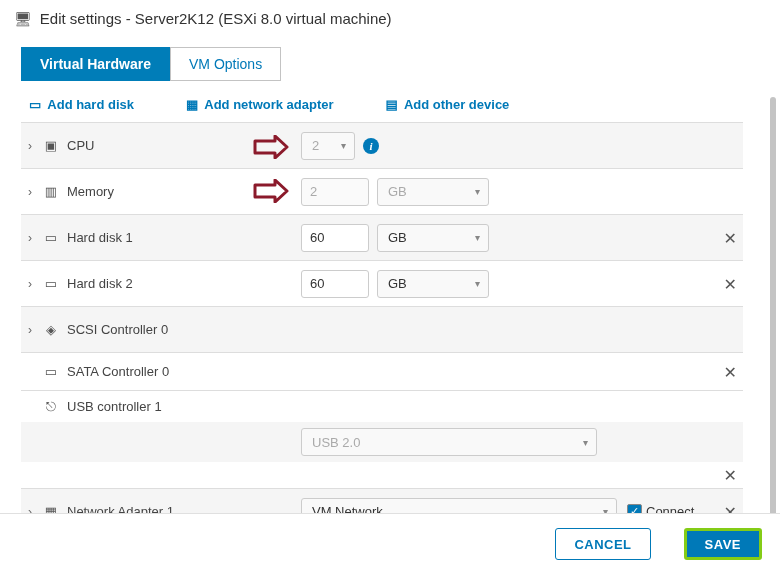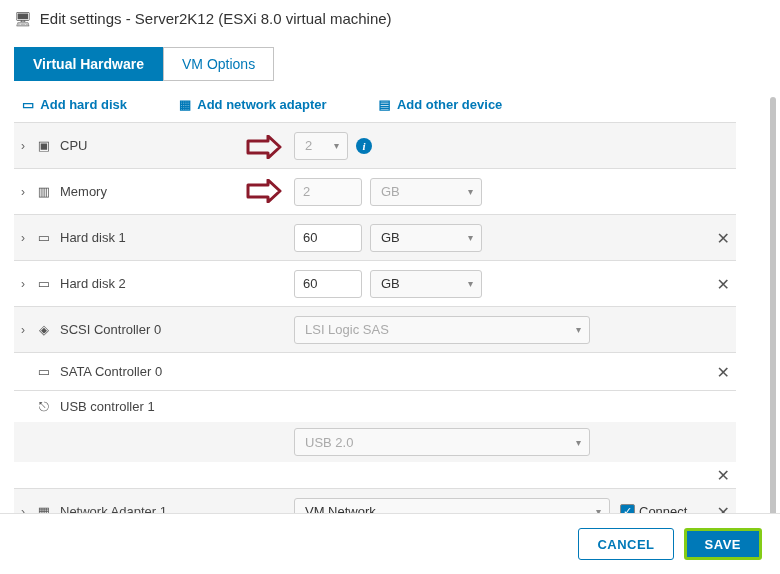--- a/index.html
+++ b/index.html
@@ -27,21 +27,21 @@
     font-size: 15px;
     color: #333;
   }
   .title-bar .vm-icon {
     margin-right: 8px;
     font-size: 14px;
     color: #555;
   }
   .body-scroll {
     flex: 1;
-    padding: 10px 18px 0 14px;
+    padding: 10px 18px 0 21px;
     position: relative;
     overflow: hidden;
   }
   .tabs {
     display: flex;
     margin-bottom: 6px;
   }
   .tab {
     padding: 8px 18px;
     border: 1px solid #c3c3c3;
@@ -190,20 +190,21 @@
     gap: 10px;
   }
   .btn {
     height: 32px;
     padding: 0 18px;
     font-size: 13px;
     font-weight: bold;
     border-radius: 3px;
     cursor: pointer;
     letter-spacing: 0.5px;
+    margin-left: 23px;
   }
   .btn.secondary {
     background: #fff;
     color: #0079b8;
     border: 1px solid #0079b8;
   }
   .btn.primary {
     background: #0079b8;
     color: #fff;
     border: 3px solid #84cc16;
@@ -319,25 +320,20 @@
         </div>
         <span class="remove-x">✕</span>
       </div>
 
       <div class="row shaded">
         <div class="label-cell">
           <span class="expander">›</span>
           <span class="dev-icon">◈</span>
           <span>SCSI Controller 0</span>
         </div>
-        <div class="value-cell">
-          <div class="sel wide disabled">
-            <span>LSI Logic SAS</span>
-          </div>
-        </div>
       </div>
 
       <div class="row" style="min-height:38px;">
         <div class="label-cell">
           <span class="expander" style="visibility:hidden">›</span>
           <span class="dev-icon">▭</span>
           <span>SATA Controller 0</span>
         </div>
         <div class="value-cell"></div>
         <span class="remove-x">✕</span>

